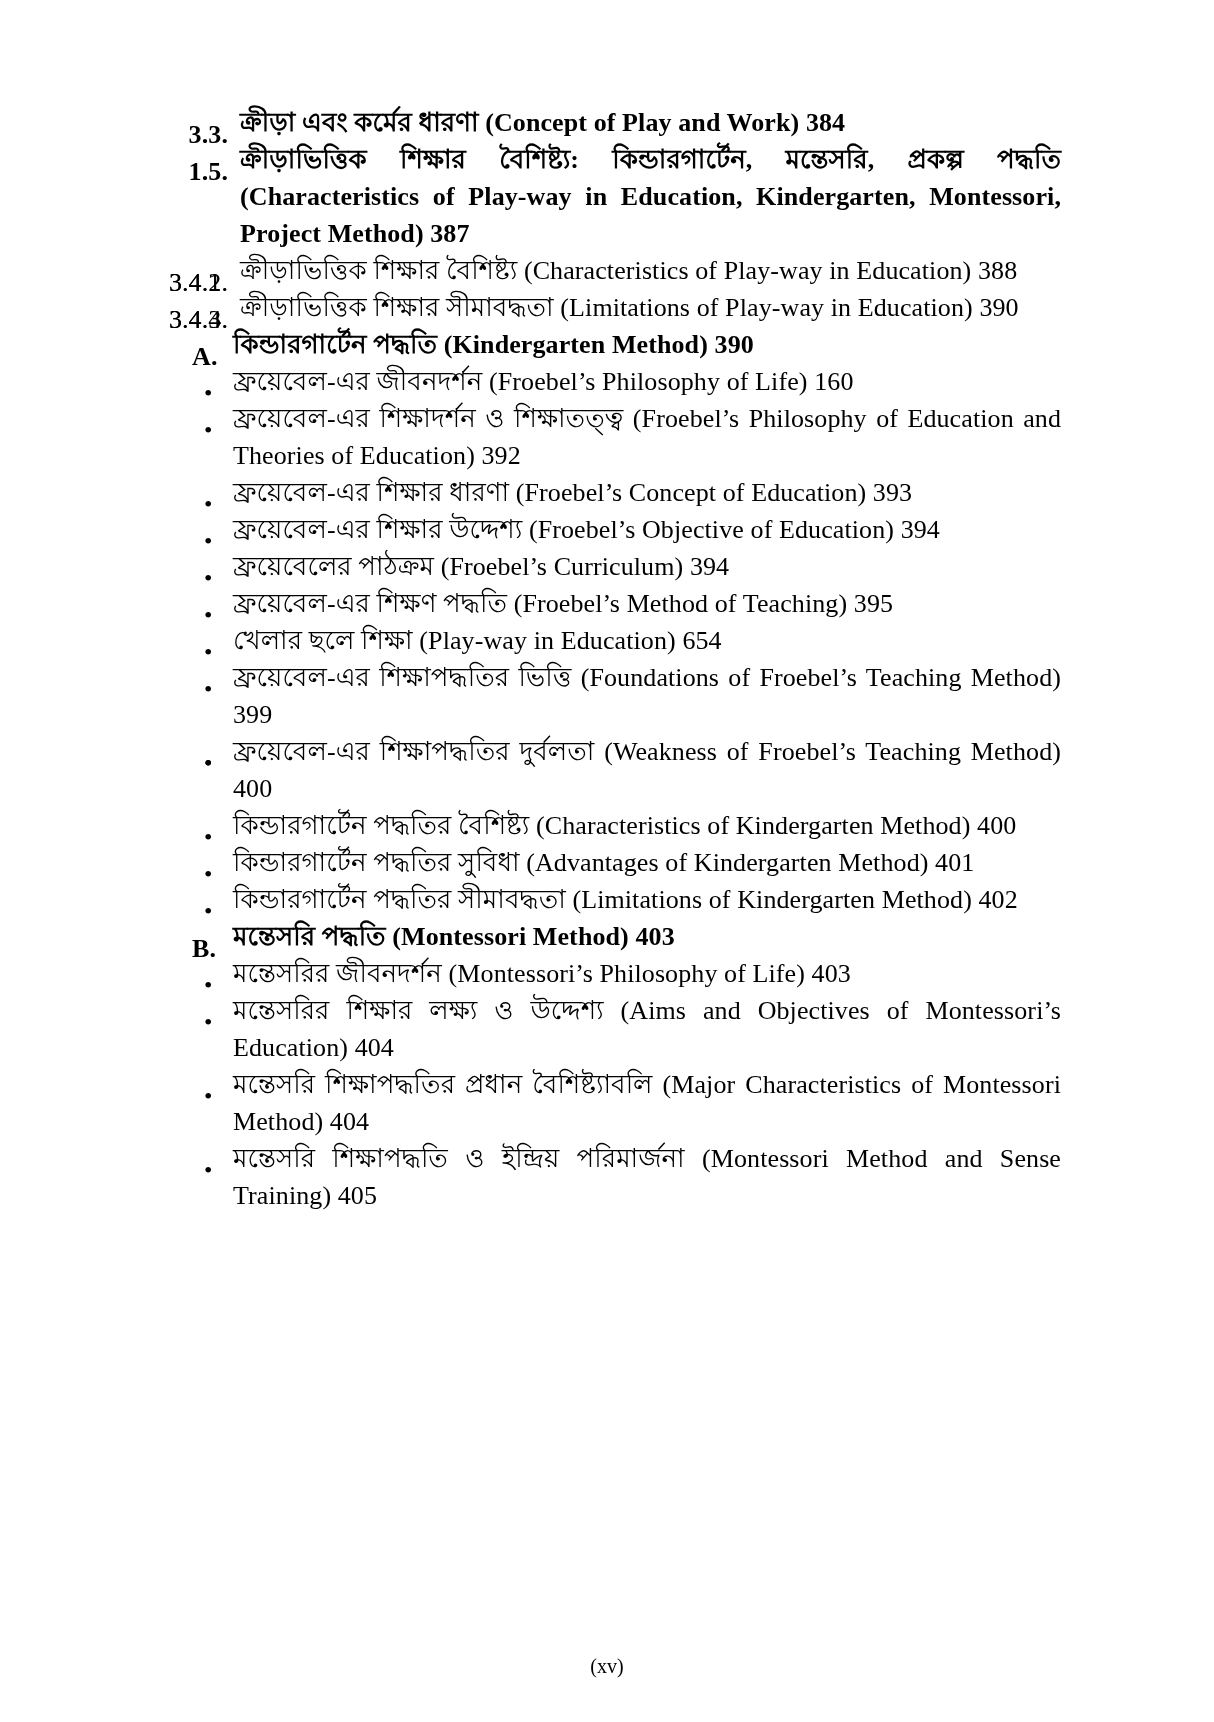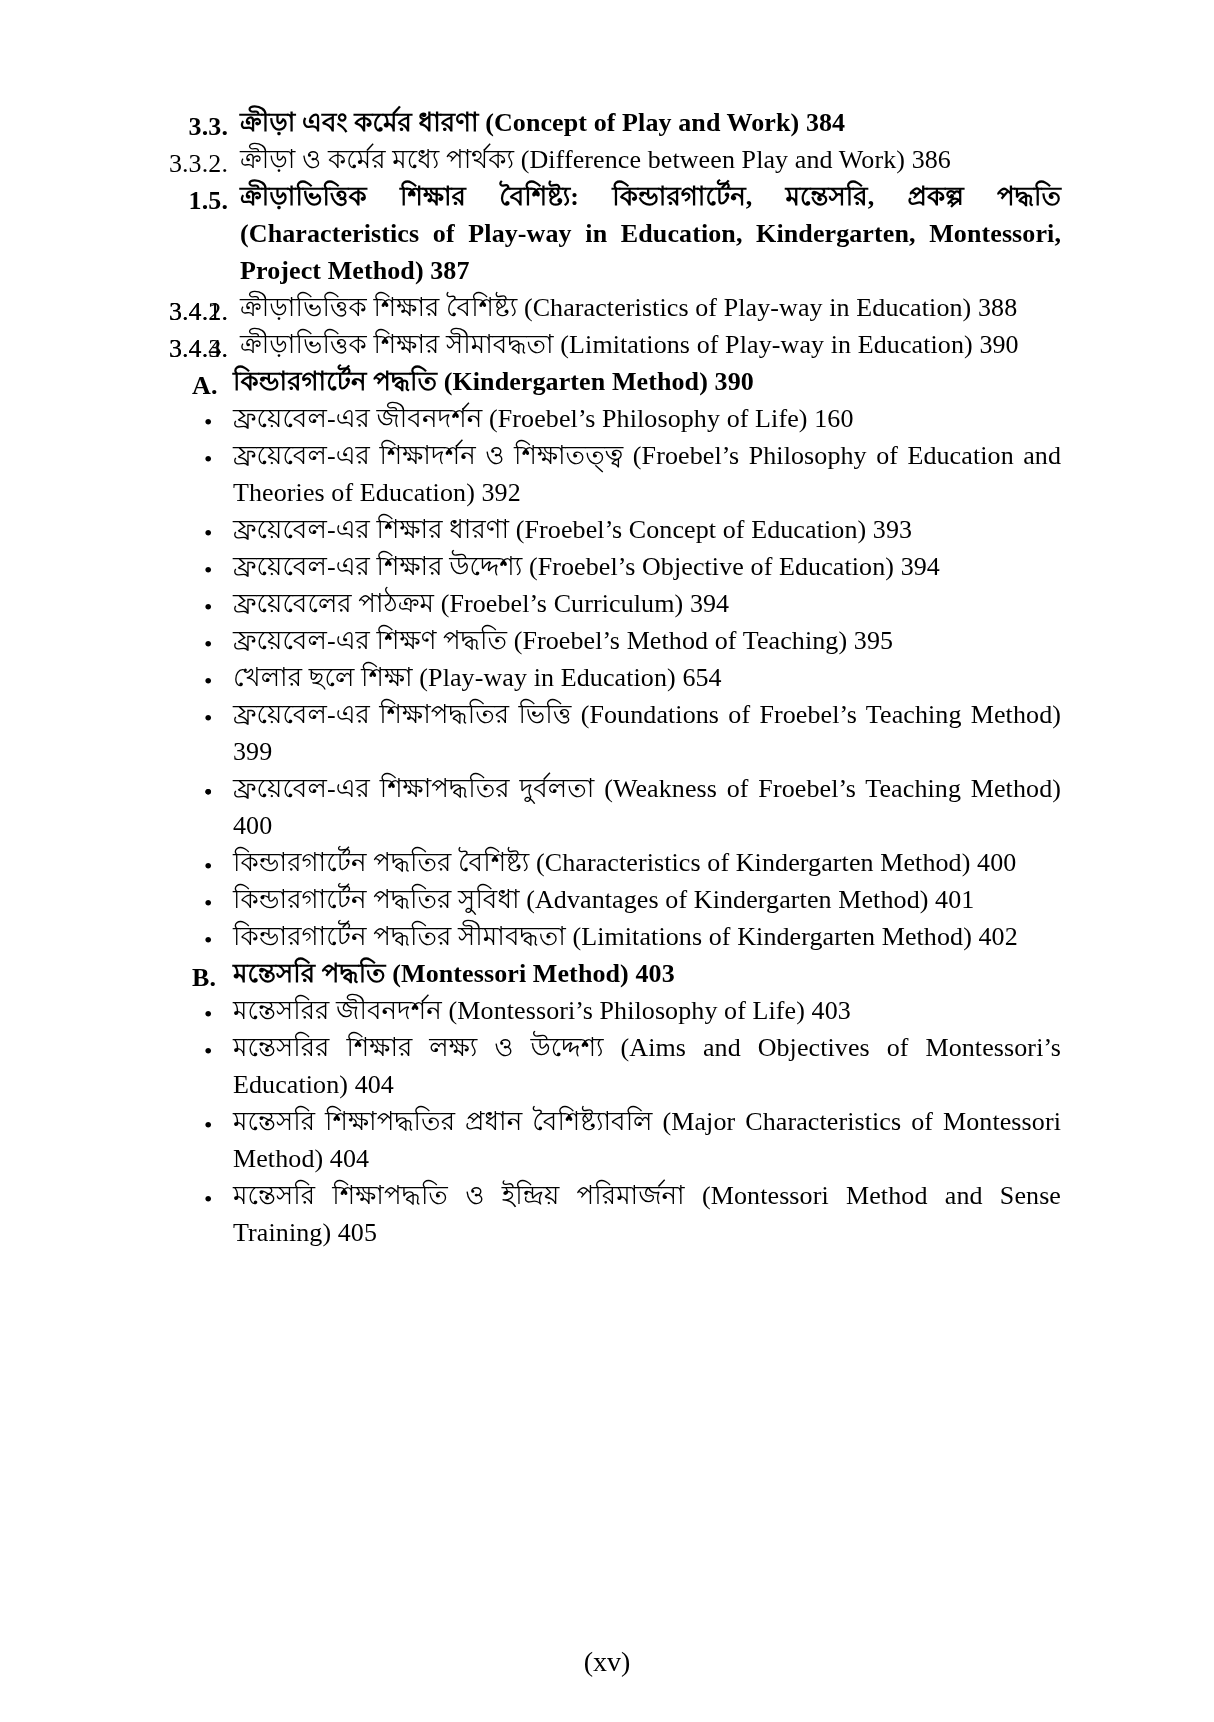--- a/index.html
+++ b/index.html
@@ -24,21 +24,21 @@
   }
   .entry {
     position: relative;
     text-align: justify;
     font-size: 26px;
     line-height: 37px;
     letter-spacing: 0.1px;
   }
   .entry .label {
     position: absolute;
-    top: 4px;
+    top: 12px;
     white-space: nowrap;
     font-family: Liberation Serif, serif;
   }
   .entry.section,
   .entry.letter {
     font-weight: bold;
   }
   .entry.section,
   .entry.subsection {
     padding-left: 84px;
@@ -61,32 +61,31 @@
   .entry.bullet .label {
     left: 48px;
     font-size: 24px;
   }
   .footer {
     position: absolute;
     left: 0;
     bottom: 44px;
     width: 100%;
     text-align: center;
-    font-size: 28px;
+    font-size: 20px;
     font-family: "Liberation Serif", serif;
     color: #000000;
   }
 </style>
 </head>
 <body>
 
 <div class="page">
   <div class="toc">
       <div class="entry section"><span class="label">3.3.</span><span>ক্রীড়া এবং কর্মের ধারণা (Concept of Play and Work) 384</span></div>
-      <div class="entry subsection"><span class="label">3.3.2.</span><span>ক্রীড়া ও কর্মের মধ্যে পার্থক্য (Difference between Play and Work) 386</span></div>
       <div class="entry section"><span class="label">1.5.</span><span>ক্রীড়াভিত্তিক শিক্ষার বৈশিষ্ট্য: কিন্ডারগার্টেন, মন্তেসরি, প্রকল্প পদ্ধতি (Characteristics of Play-way in Education, Kindergarten, Montessori, Project Method) 387</span></div>
       <div class="entry subsection"><span class="label">3.4.1.</span></div>
       <div class="entry subsection"><span class="label">3.4.2.</span><span>ক্রীড়াভিত্তিক শিক্ষার বৈশিষ্ট্য (Characteristics of Play-way in Education) 388</span></div>
       <div class="entry subsection"><span class="label">3.4.3.</span></div>
       <div class="entry subsection"><span class="label">3.4.4.</span><span>ক্রীড়াভিত্তিক শিক্ষার সীমাবদ্ধতা (Limitations of Play-way in Education) 390</span></div>
       <div class="entry letter"><span class="label">A.</span><span>কিন্ডারগার্টেন পদ্ধতি (Kindergarten Method) 390</span></div>
       <div class="entry bullet"><span class="label">•</span><span>ফ্রয়েবেল-এর জীবনদর্শন (Froebel’s Philosophy of Life) 160</span></div>
       <div class="entry bullet"><span class="label">•</span><span>ফ্রয়েবেল-এর শিক্ষাদর্শন ও শিক্ষাতত্ত্ব (Froebel’s Philosophy of Education and Theories of Education) 392</span></div>
       <div class="entry bullet"><span class="label">•</span><span>ফ্রয়েবেল-এর শিক্ষার ধারণা (Froebel’s Concept of Education) 393</span></div>
       <div class="entry bullet"><span class="label">•</span><span>ফ্রয়েবেল-এর শিক্ষার উদ্দেশ্য (Froebel’s Objective of Education) 394</span></div>

